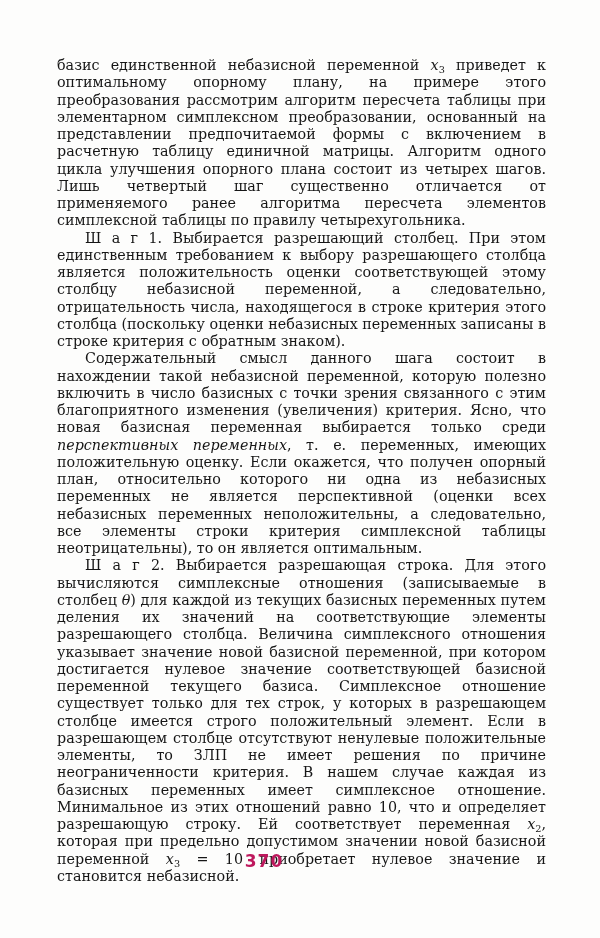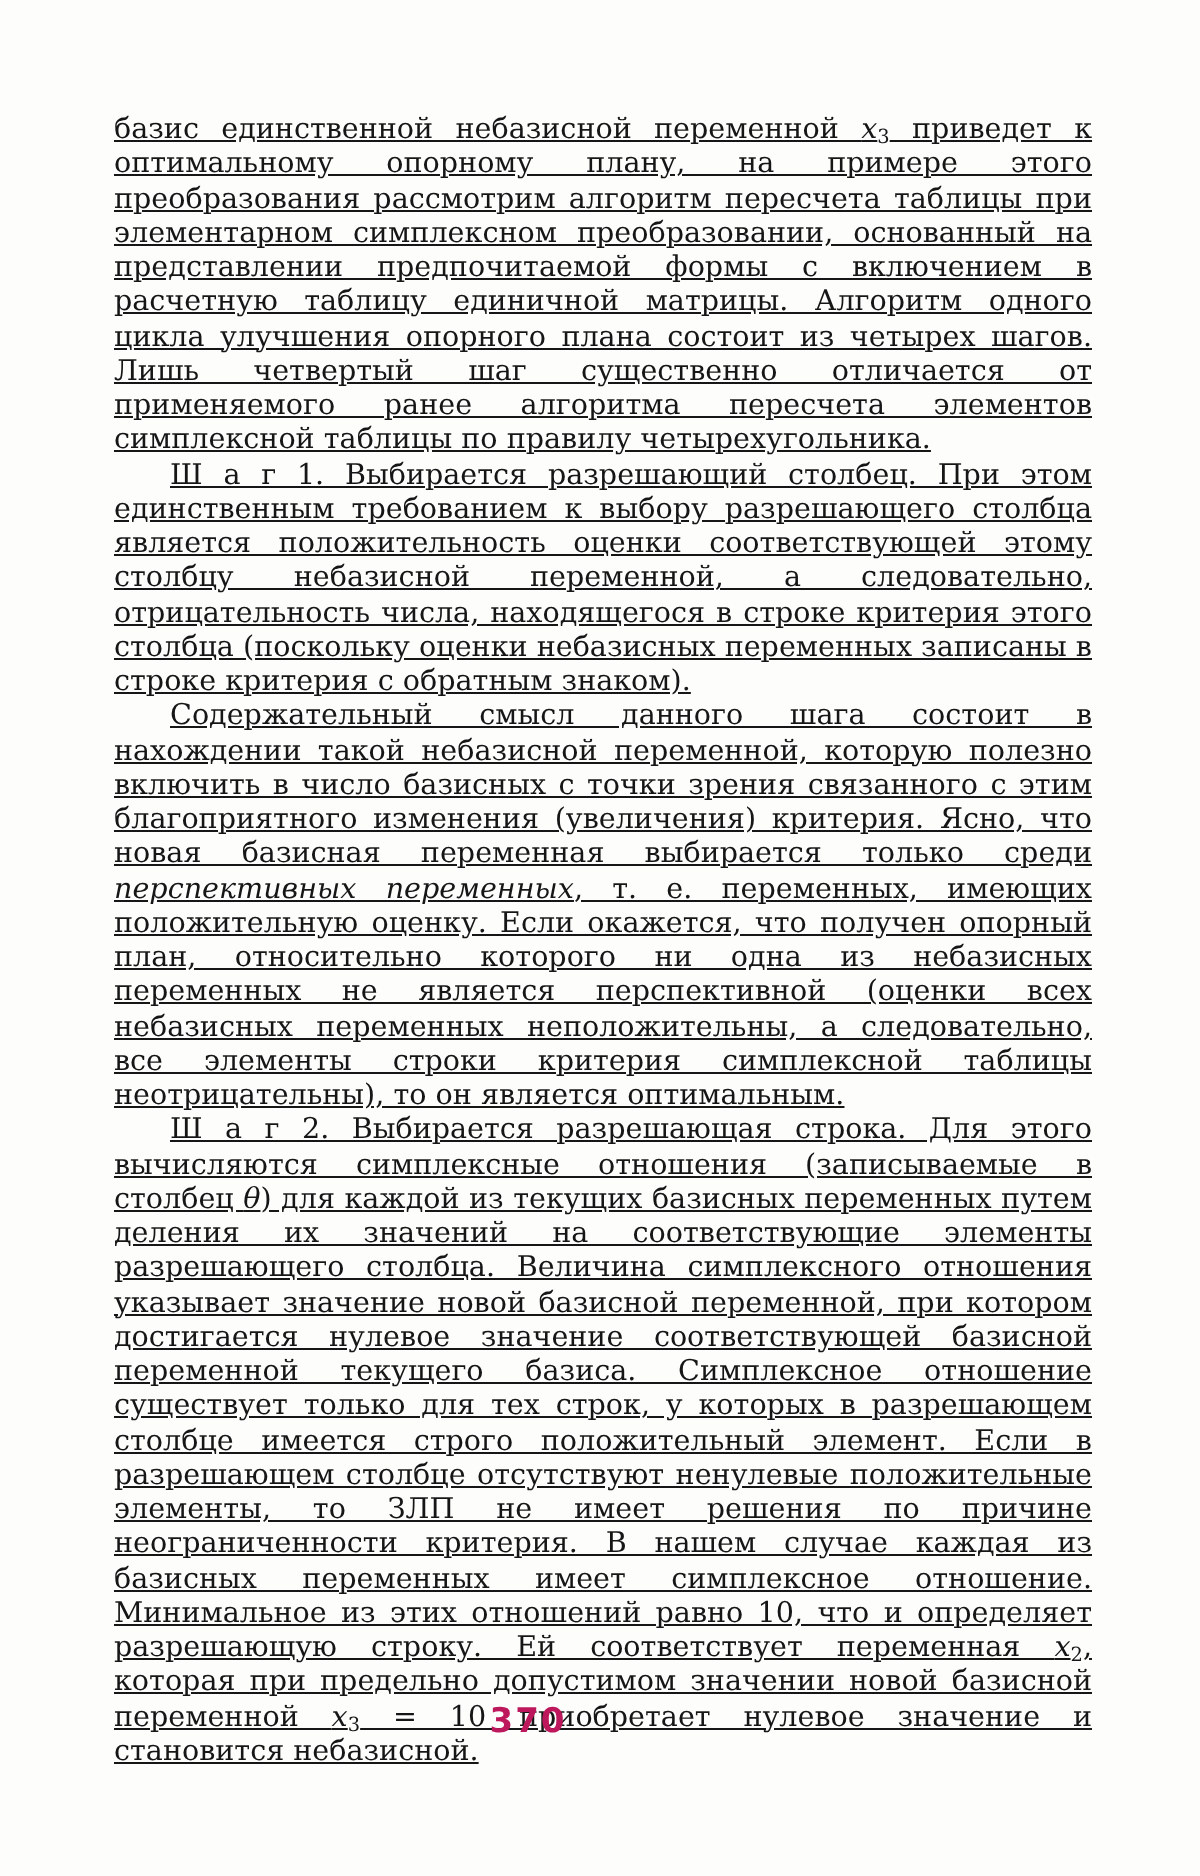--- a/index.html
+++ b/index.html
@@ -27,21 +27,20 @@
     font-size: 14.3px;
     line-height: 17.25px;
     color: #161616;
     text-align: justify;
     hyphens: auto;
     -webkit-hyphens: auto;
   }
   .text-block p {
     margin: 0;
     padding: 0;
-    text-decoration: underline;
   }
   .text-block p.indent {
     text-indent: 28px;
   }
   .seg-i {
     font-style: italic;
   }
   .seg-sub {
     font-size: 0.68em;
     vertical-align: -0.28em;

